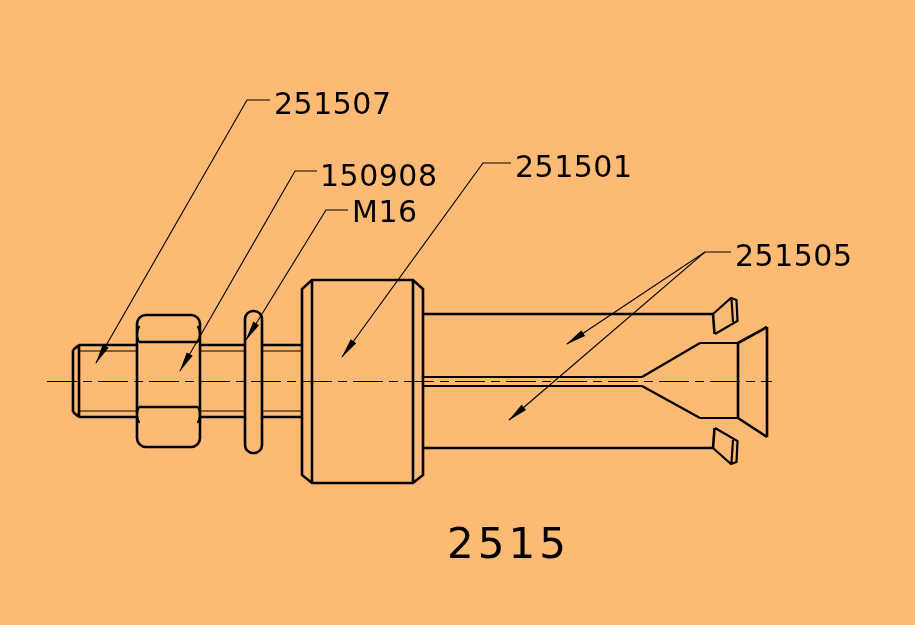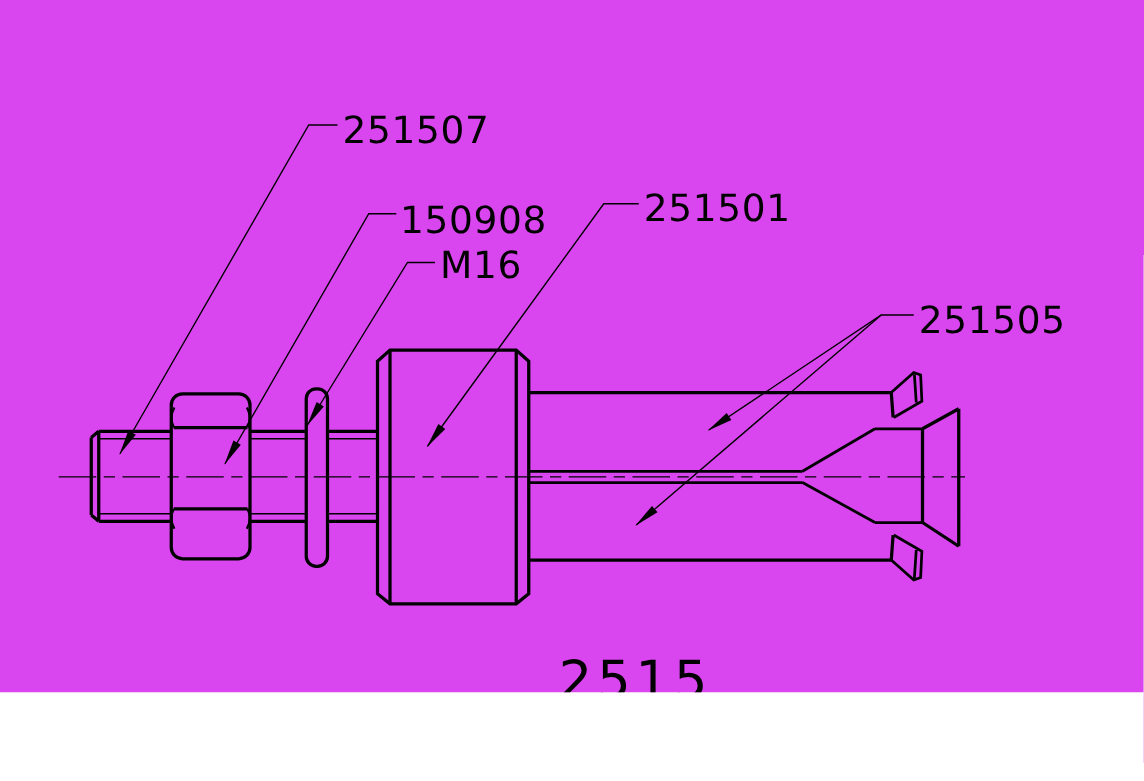--- a/index.html
+++ b/index.html
@@ -3,22 +3,22 @@
 <meta charset="utf-8">
 <style>
   html, body {
     margin: 0;
     padding: 0;
     background: #ffffff;
   }
   .sheet {
     position: relative;
     width: 915px;
-    height: 554px;
-    background: #d946ef;
+    height: 625px;
+    background: #fdba74;
     overflow: hidden;
     font-family: "DejaVu Sans", "Liberation Sans", sans-serif;
   }
   svg { display: block; }
   .thick  { fill: none; stroke: #000; stroke-width: 2.6; stroke-linejoin: miter; }
   .med    { fill: none; stroke: #000; stroke-width: 2.2; stroke-linejoin: miter; }
   .thin   { fill: none; stroke: #000; stroke-width: 1.1; }
   .arc    { fill: none; stroke: #000; stroke-width: 1.8; }
   .leader { fill: none; stroke: #000; stroke-width: 1.1; }
   .lbl {

